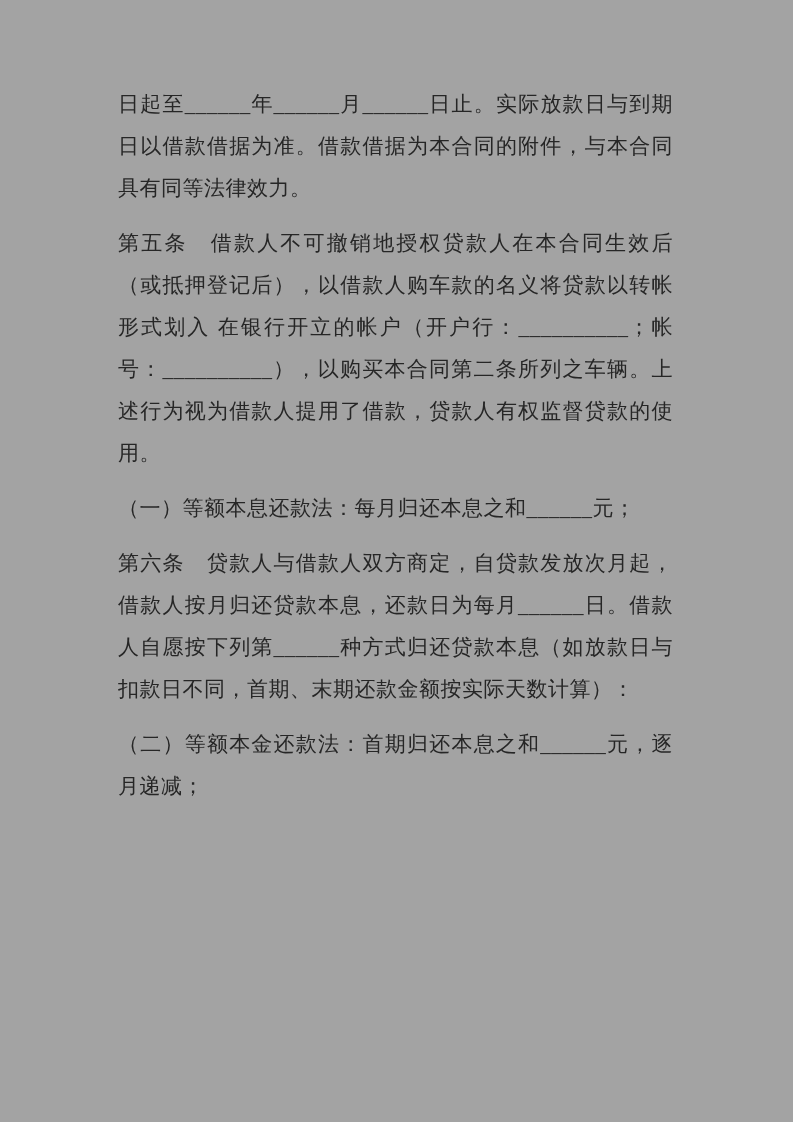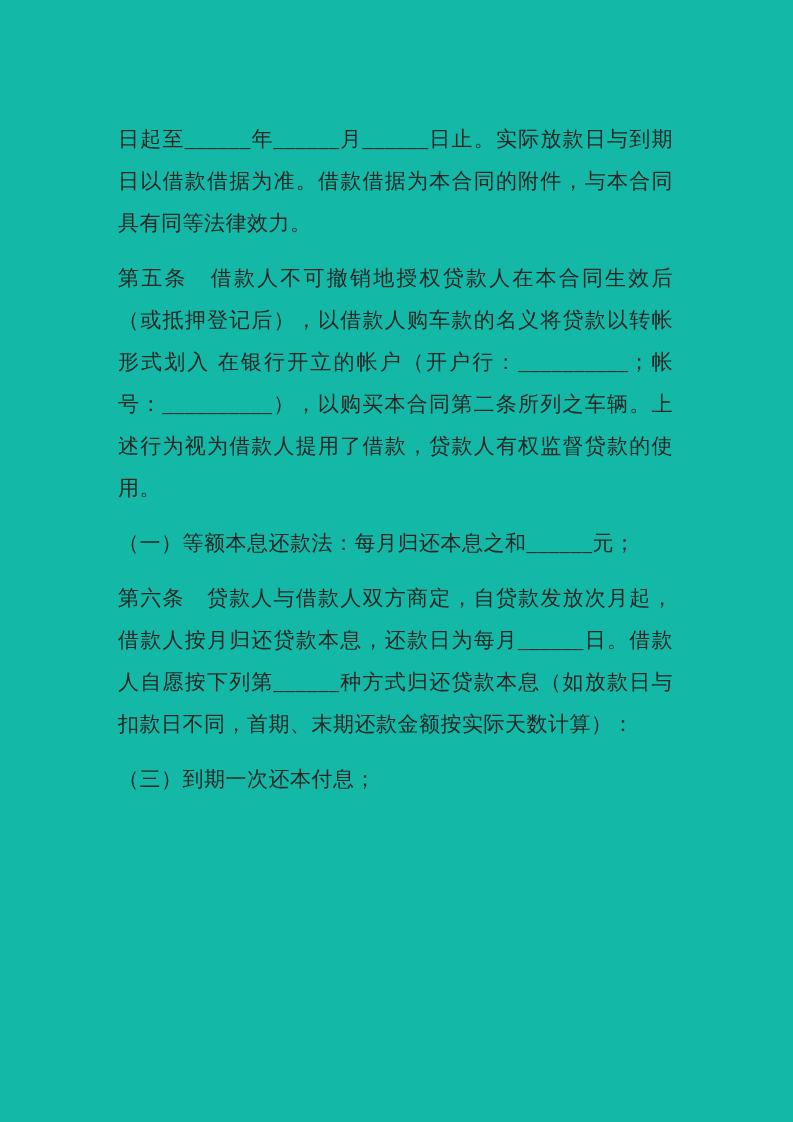--- a/index.html
+++ b/index.html
@@ -10,22 +10,22 @@
   body {
     width: 793px;
     height: 1122px;
     overflow: hidden;
     font-family: "Liberation Serif", "DejaVu Serif", serif;
   }
   .page {
     box-sizing: border-box;
     width: 793px;
     height: 1122px;
-    background: #14b8a6;
-    padding: 118px 120px 40px 118px;
+    background: #a3a3a3;
+    padding: 83px 120px 40px 118px;
   }
   .para {
     margin: 0 0 13px 0;
     font-size: 21px;
     line-height: 42px;
     color: #262626;
     text-align: justify;
     text-justify: inter-ideograph;
     letter-spacing: 0.5px;
     word-break: break-all;
@@ -37,17 +37,17 @@
 
 <div class="page">
   <p class="para">日起至______年______月______日止。实际放款日与到期日以借款借据为准。借款借据为本合同的附件，与本合同具有同等法律效力。</p>
 
   <p class="para">第五条　借款人不可撤销地授权贷款人在本合同生效后（或抵押登记后），以借款人购车款的名义将贷款以转帐形式划入 在银行开立的帐户（开户行：__________；帐号：__________），以购买本合同第二条所列之车辆。上述行为视为借款人提用了借款，贷款人有权监督贷款的使用。</p>
 
   <p class="para">（一）等额本息还款法：每月归还本息之和______元；</p>
 
   <p class="para">第六条　贷款人与借款人双方商定，自贷款发放次月起，借款人按月归还贷款本息，还款日为每月______日。借款人自愿按下列第______种方式归还贷款本息（如放款日与扣款日不同，首期、末期还款金额按实际天数计算）：</p>
 
+  <p class="para">（二）等额本金还款法：首期归还本息之和______元，逐月递减；</p>
 
-  <p class="para">（三）到期一次还本付息；</p>
 
 
 </div>
 
 </body></html>

